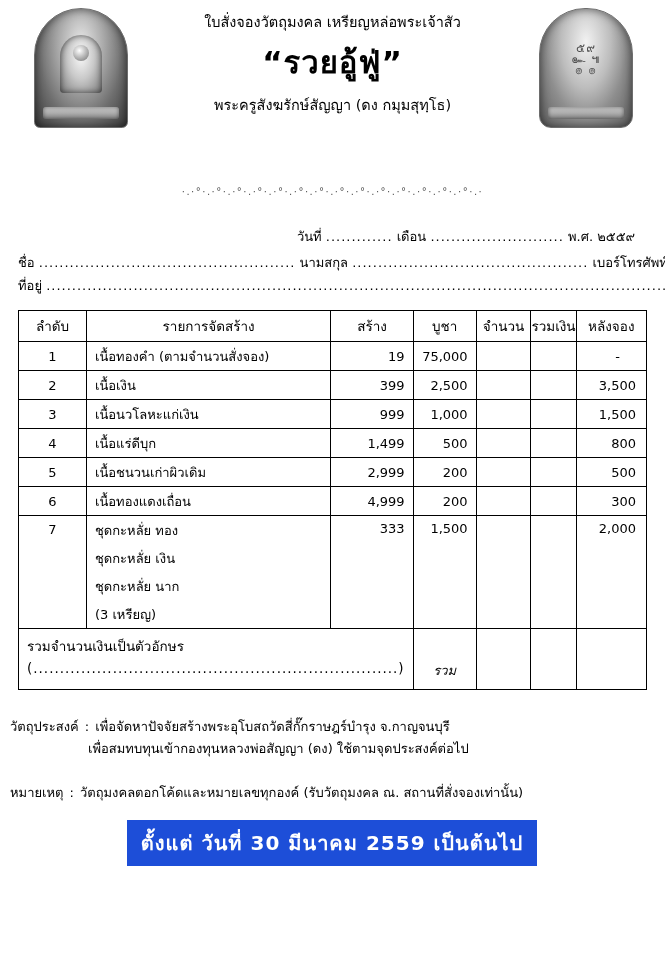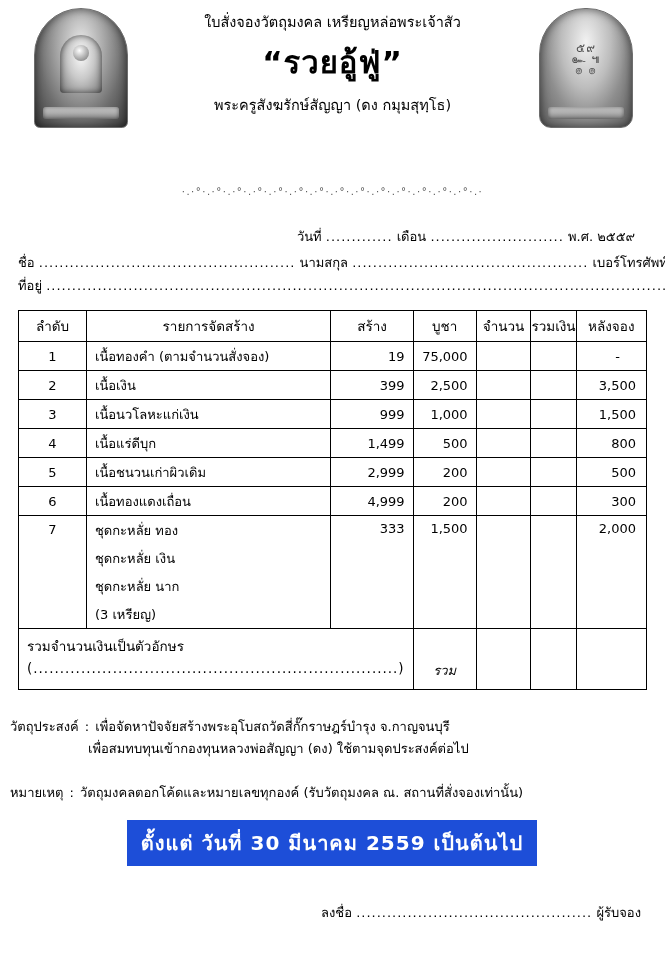--- a/index.html
+++ b/index.html
@@ -296,19 +296,14 @@
     </div>
     <div class="note-line note2">
       <span class="note-key">หมายเหตุ</span>
       <span class="note-sep">:</span>
       <span class="note-val">วัตถุมงคลตอกโค้ดและหมายเลขทุกองค์ (รับวัตถุมงคล ณ. สถานที่สั่งจองเท่านั้น)</span>
     </div>
   </div>
 
   <div class="banner">ตั้งแต่ วันที่  30  มีนาคม  2559 เป็นต้นไป</div>
 
-  <div class="sign">
-    <span>ลงชื่อ</span>
-    <span class="dots">..............................................</span>
-    <span>ผู้รับจอง</span>
-  </div>
 
 </div>
 
 </body></html>

